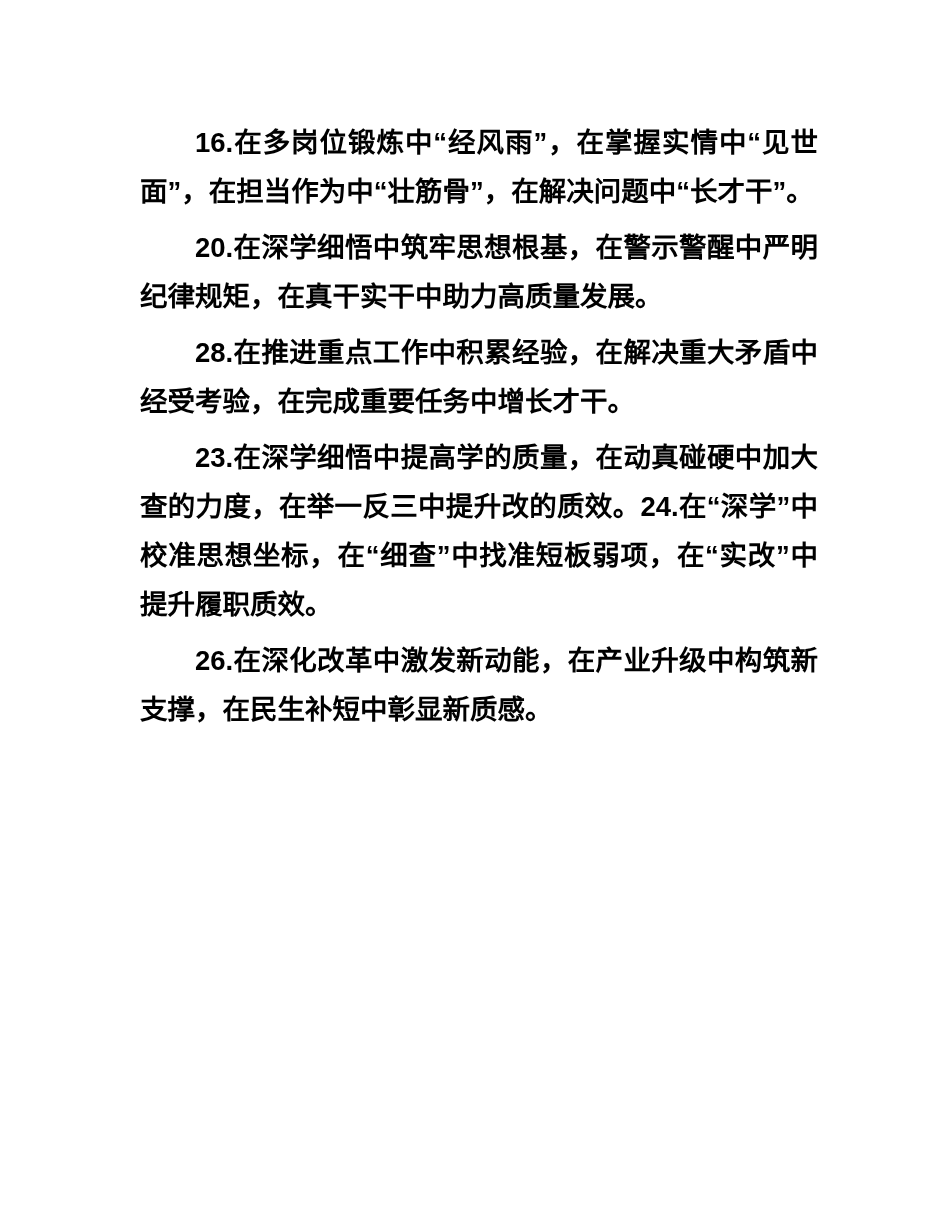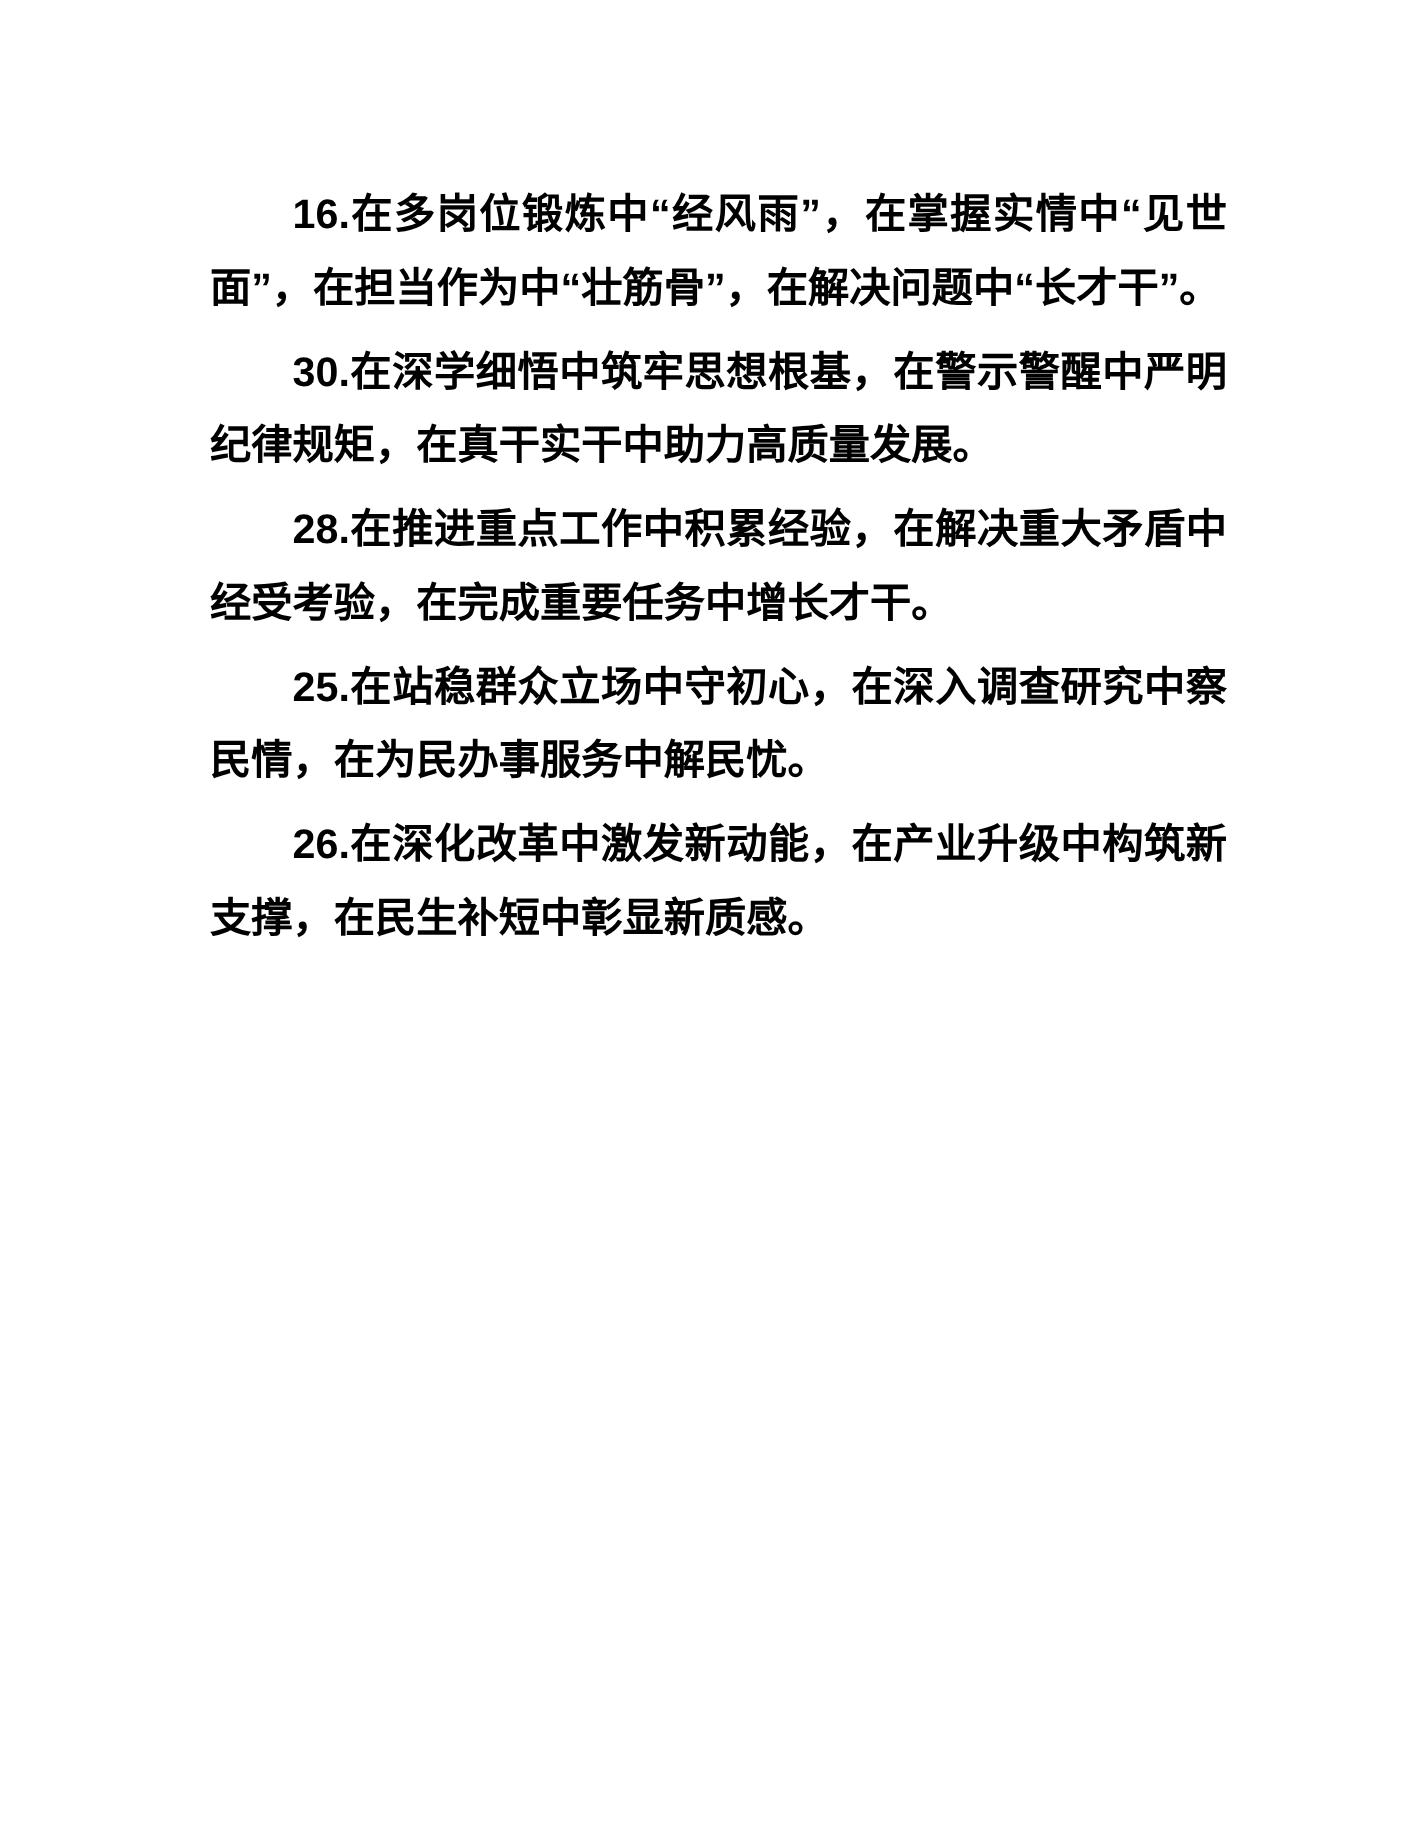--- a/index.html
+++ b/index.html
@@ -50,24 +50,24 @@
 <body>
 
 <div class="page">
   <div class="doc-body">
 
     <p class="para">16.在多岗位锻炼中“经风雨”，在掌握实情中“见世面”，在担当作为中“壮筋骨”，在解决问题中“长才干”。</p>
 
 
 
 
-    <p class="para">30.在深学细悟中筑牢思想根基，在警示警醒中严明纪律规矩，在真干实干中助力高质量发展。</p>
+    <p class="para">20.在深学细悟中筑牢思想根基，在警示警醒中严明纪律规矩，在真干实干中助力高质量发展。</p>
 
     <p class="para">28.在推进重点工作中积累经验，在解决重大矛盾中经受考验，在完成重要任务中增长才干。</p>
 
 
+    <p class="para">23.在深学细悟中提高学的质量，在动真碰硬中加大查的力度，在举一反三中提升改的质效。24.在“深学”中校准思想坐标，在“细查”中找准短板弱项，在“实改”中提升履职质效。</p>
 
-    <p class="para">25.在站稳群众立场中守初心，在深入调查研究中察民情，在为民办事服务中解民忧。</p>
 
     <p class="para">26.在深化改革中激发新动能，在产业升级中构筑新支撑，在民生补短中彰显新质感。</p>
 
   </div>
 </div>
 
 </body></html>

